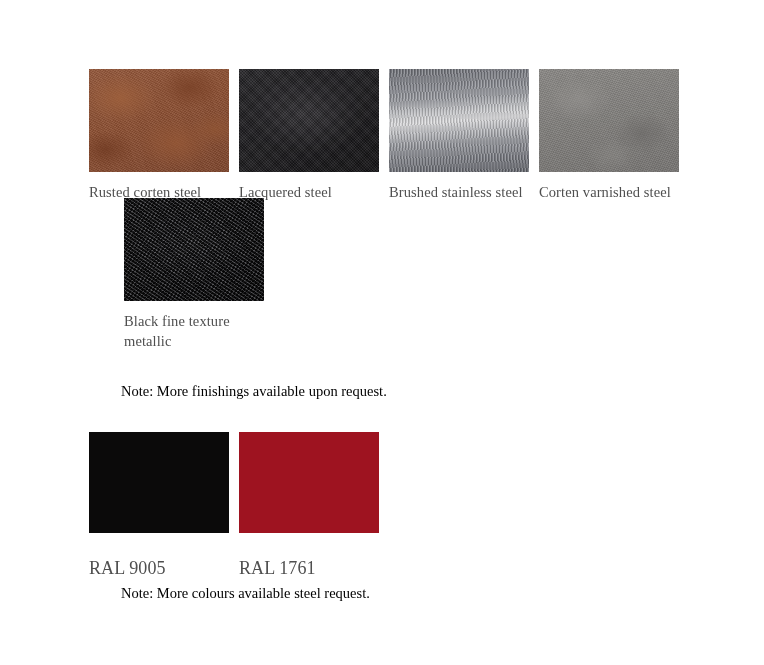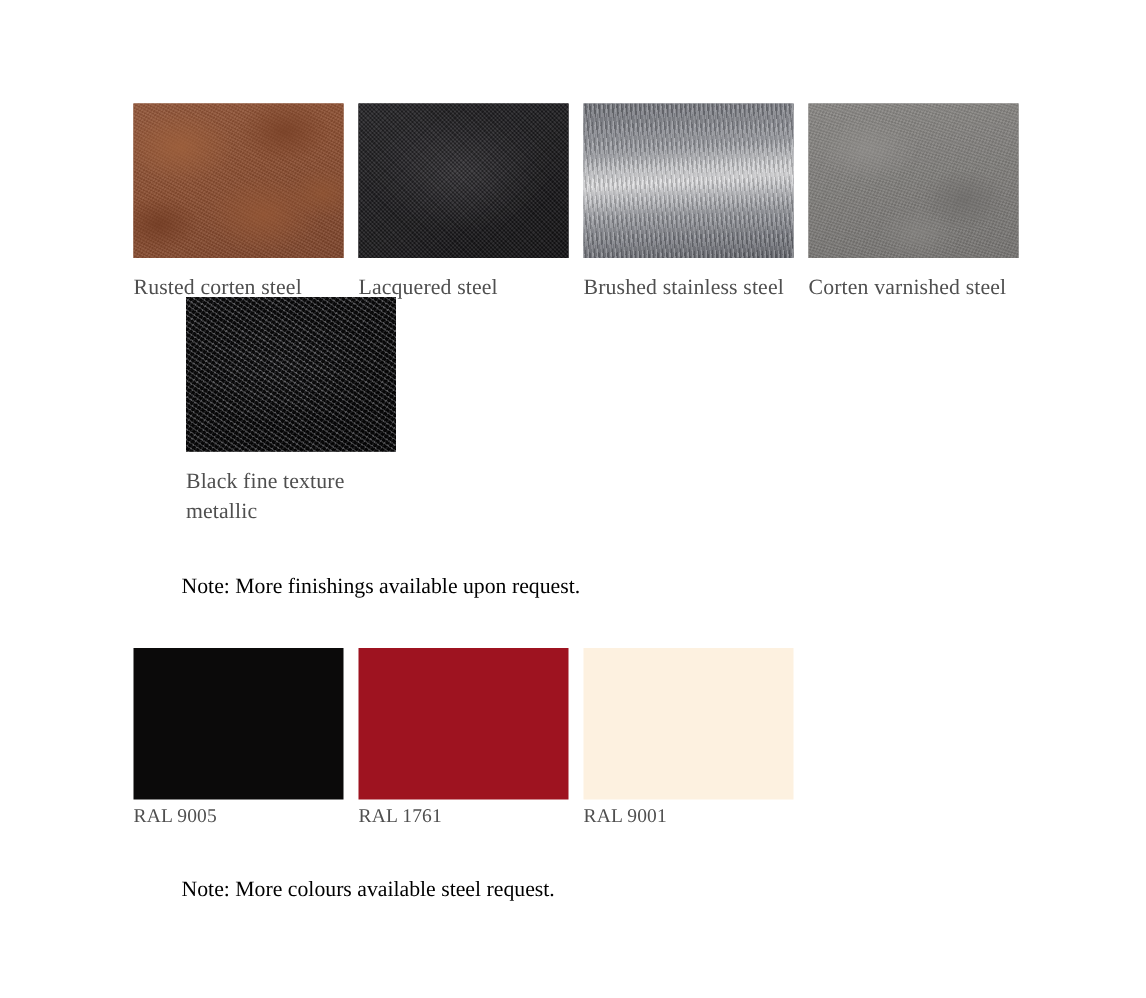--- a/index.html
+++ b/index.html
@@ -124,24 +124,24 @@
   .colour-tile {
     width: 140px;
     height: 101px;
     display: block;
   }
   .colour-cell {
     width: 140px;
     margin-right: 10px;
   }
   .colour-label {
-    font-size: 13px;
+    font-size: 18px;
     line-height: 20px;
     color: #4f4f4f;
-    margin-top: 1px;
+    margin-top: 25px;
     letter-spacing: 0.1px;
   }
 
   .section-finishes { top: 69px; }
   .section-finishes-row2 { top: 198px; margin-left: 35px; }
   .note-finishes { top: 381px; }
   .section-colours { top: 432px; }
   .note-colours { top: 583px; }
 </style>
 </head>
@@ -194,23 +194,19 @@
       <div class="colour-cell">
         <span class="colour-tile" style="background-color: rgb(11, 10, 10);"></span>
         <div class="colour-label">RAL 9005</div>
       </div>
 
       <div class="colour-cell">
         <span class="colour-tile" style="background-color: rgb(158, 19, 32);"></span>
         <div class="colour-label">RAL 1761</div>
       </div>
 
-      <div class="colour-cell">
-        <span class="colour-tile" style="background-color: rgb(253, 241, 224);"></span>
-        <div class="colour-label">RAL 9001</div>
-      </div>
 
     </div>
   </div>
 
   <div class="note note-colours">Note: More colours available steel request.</div>
 
 </div>
 
 </body></html>

